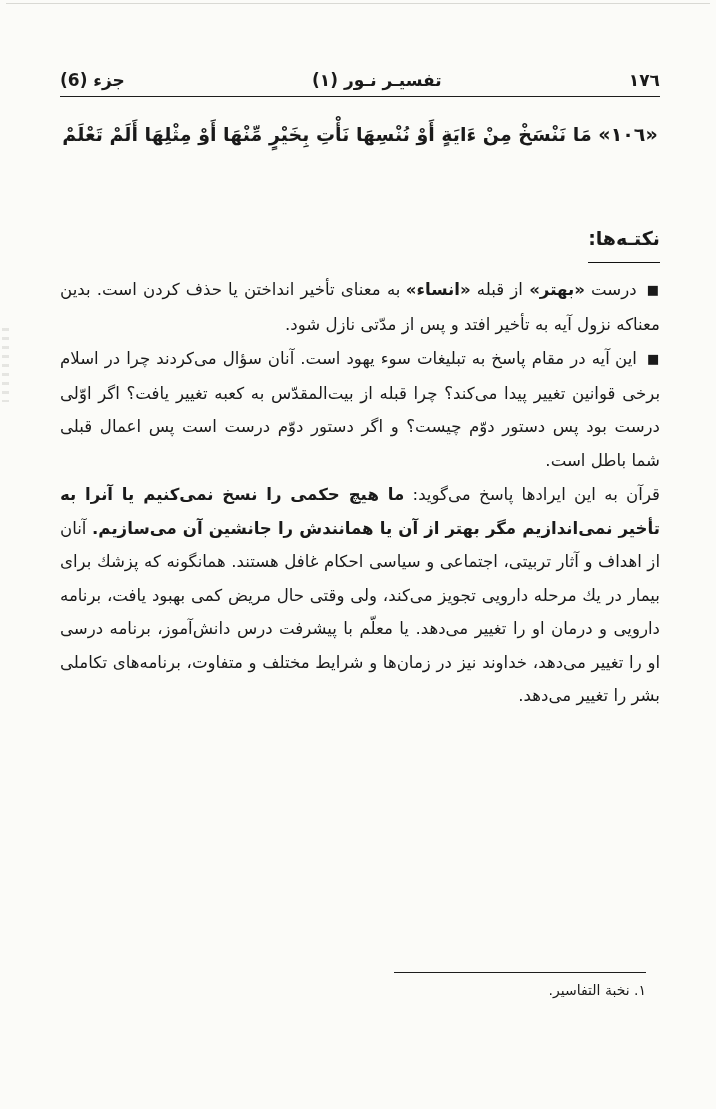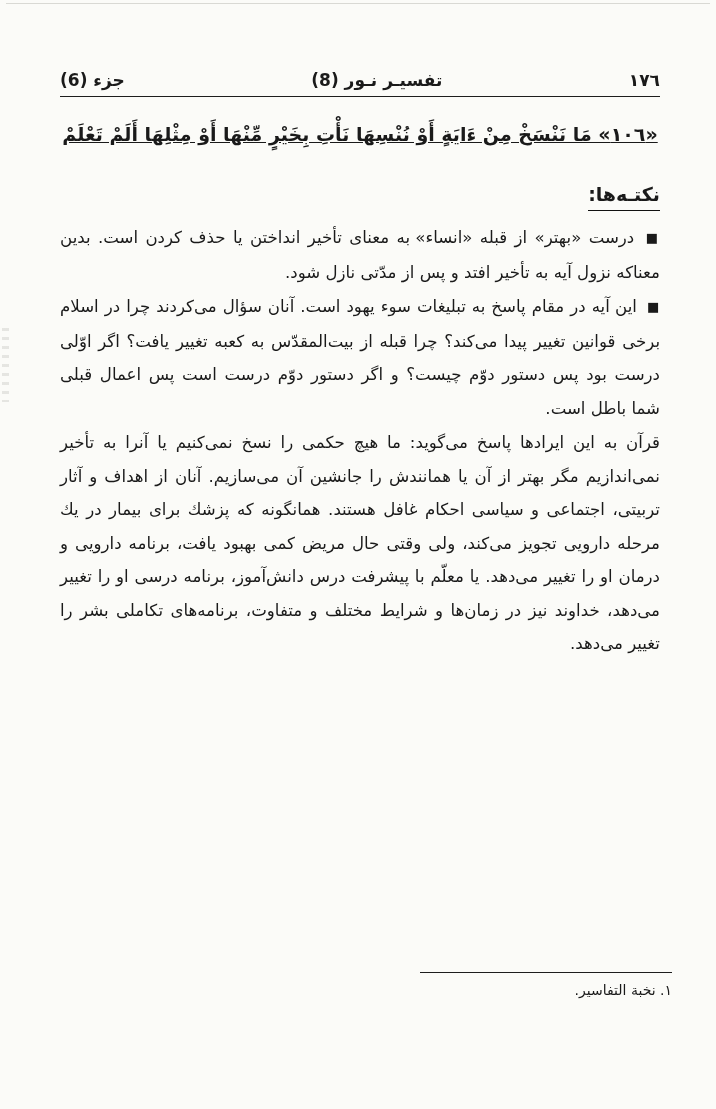--- a/index.html
+++ b/index.html
@@ -21,53 +21,53 @@
   .content{position:absolute;top:0;right:56px;left:60px;}
   
   .page-header{
     display:flex;justify-content:space-between;align-items:flex-end;
     margin-top:70px;padding-bottom:6px;
     border-bottom:1.6px solid #1d1d1d;
     font-weight:bold;font-size:17px;
   }
   .hnum,.hsec,.htitle{white-space:nowrap;}
   
-  .verse{margin-top:14px;text-decoration:underline;}
+  .verse{margin-top:14px;}
   .verse-line{display:flex;justify-content:center;line-height:46px;}
   .verse-line span{white-space:nowrap;font-weight:bold;font-size:19px;letter-spacing:.2px;}
   
   .translation{margin-top:8px;}
   .translation .t-line{display:flex;justify-content:center;line-height:30px;}
   .translation .t-line span{white-space:nowrap;font-weight:bold;font-size:14.5px;}
   
   .notes-heading{margin:26px 0 0 0;font-size:19px;font-weight:bold;}
-  .heading-underline{display:inline-block;border-bottom:1.7px solid #111;padding-bottom:5px;}
+  .heading-underline{display:inline-block;border-bottom:1.7px solid #111;padding-bottom:13px;margin-top:44px;}
   
   .body-wrap{margin-top:10px;font-size:16.6px;line-height:33.5px;text-align:justify;}
   .body-p{margin:0 0 1px 0;}
-  .body-p b{font-weight:normal;}
+  .body-p b{font-weight:bold;}
   .bullet{font-size:13px;position:relative;top:-1px;margin-left:4px;}
   sup.fn-ref{font-size:10.5px;font-weight:bold;}
   
-  .footnote{position:absolute;top:972px;right:44px;left:60px;}
+  .footnote{position:absolute;top:972px;right:70px;left:60px;}
   .footnote-rule{width:252px;border-top:1.6px solid #1d1d1d;}
   .footnote-text{margin-top:9px;font-size:14px;}
 </style>
 </head>
 <body>
 
 <div class="page">
   <div class="scan-line-top"></div>
   <div class="spine-artifact"></div>
 
   <div class="content">
 
     <header class="page-header">
       <span class="hnum">١٧٦</span>
-      <span class="htitle">تفسيـر نـور (8)</span>
+      <span class="htitle">تفسيـر نـور (١)</span>
       <span class="hsec">جزء (6)</span>
     </header>
 
     <div class="verse">
       <div class="verse-line">
         <span>«١٠٦» مَا نَنْسَخْ مِنْ ءَايَةٍ أَوْ نُنْسِهَا نَأْتِ بِخَيْرٍ مِّنْهَا أَوْ مِثْلِهَا أَلَمْ تَعْلَمْ</span>
       </div>
     </div>
 
 

